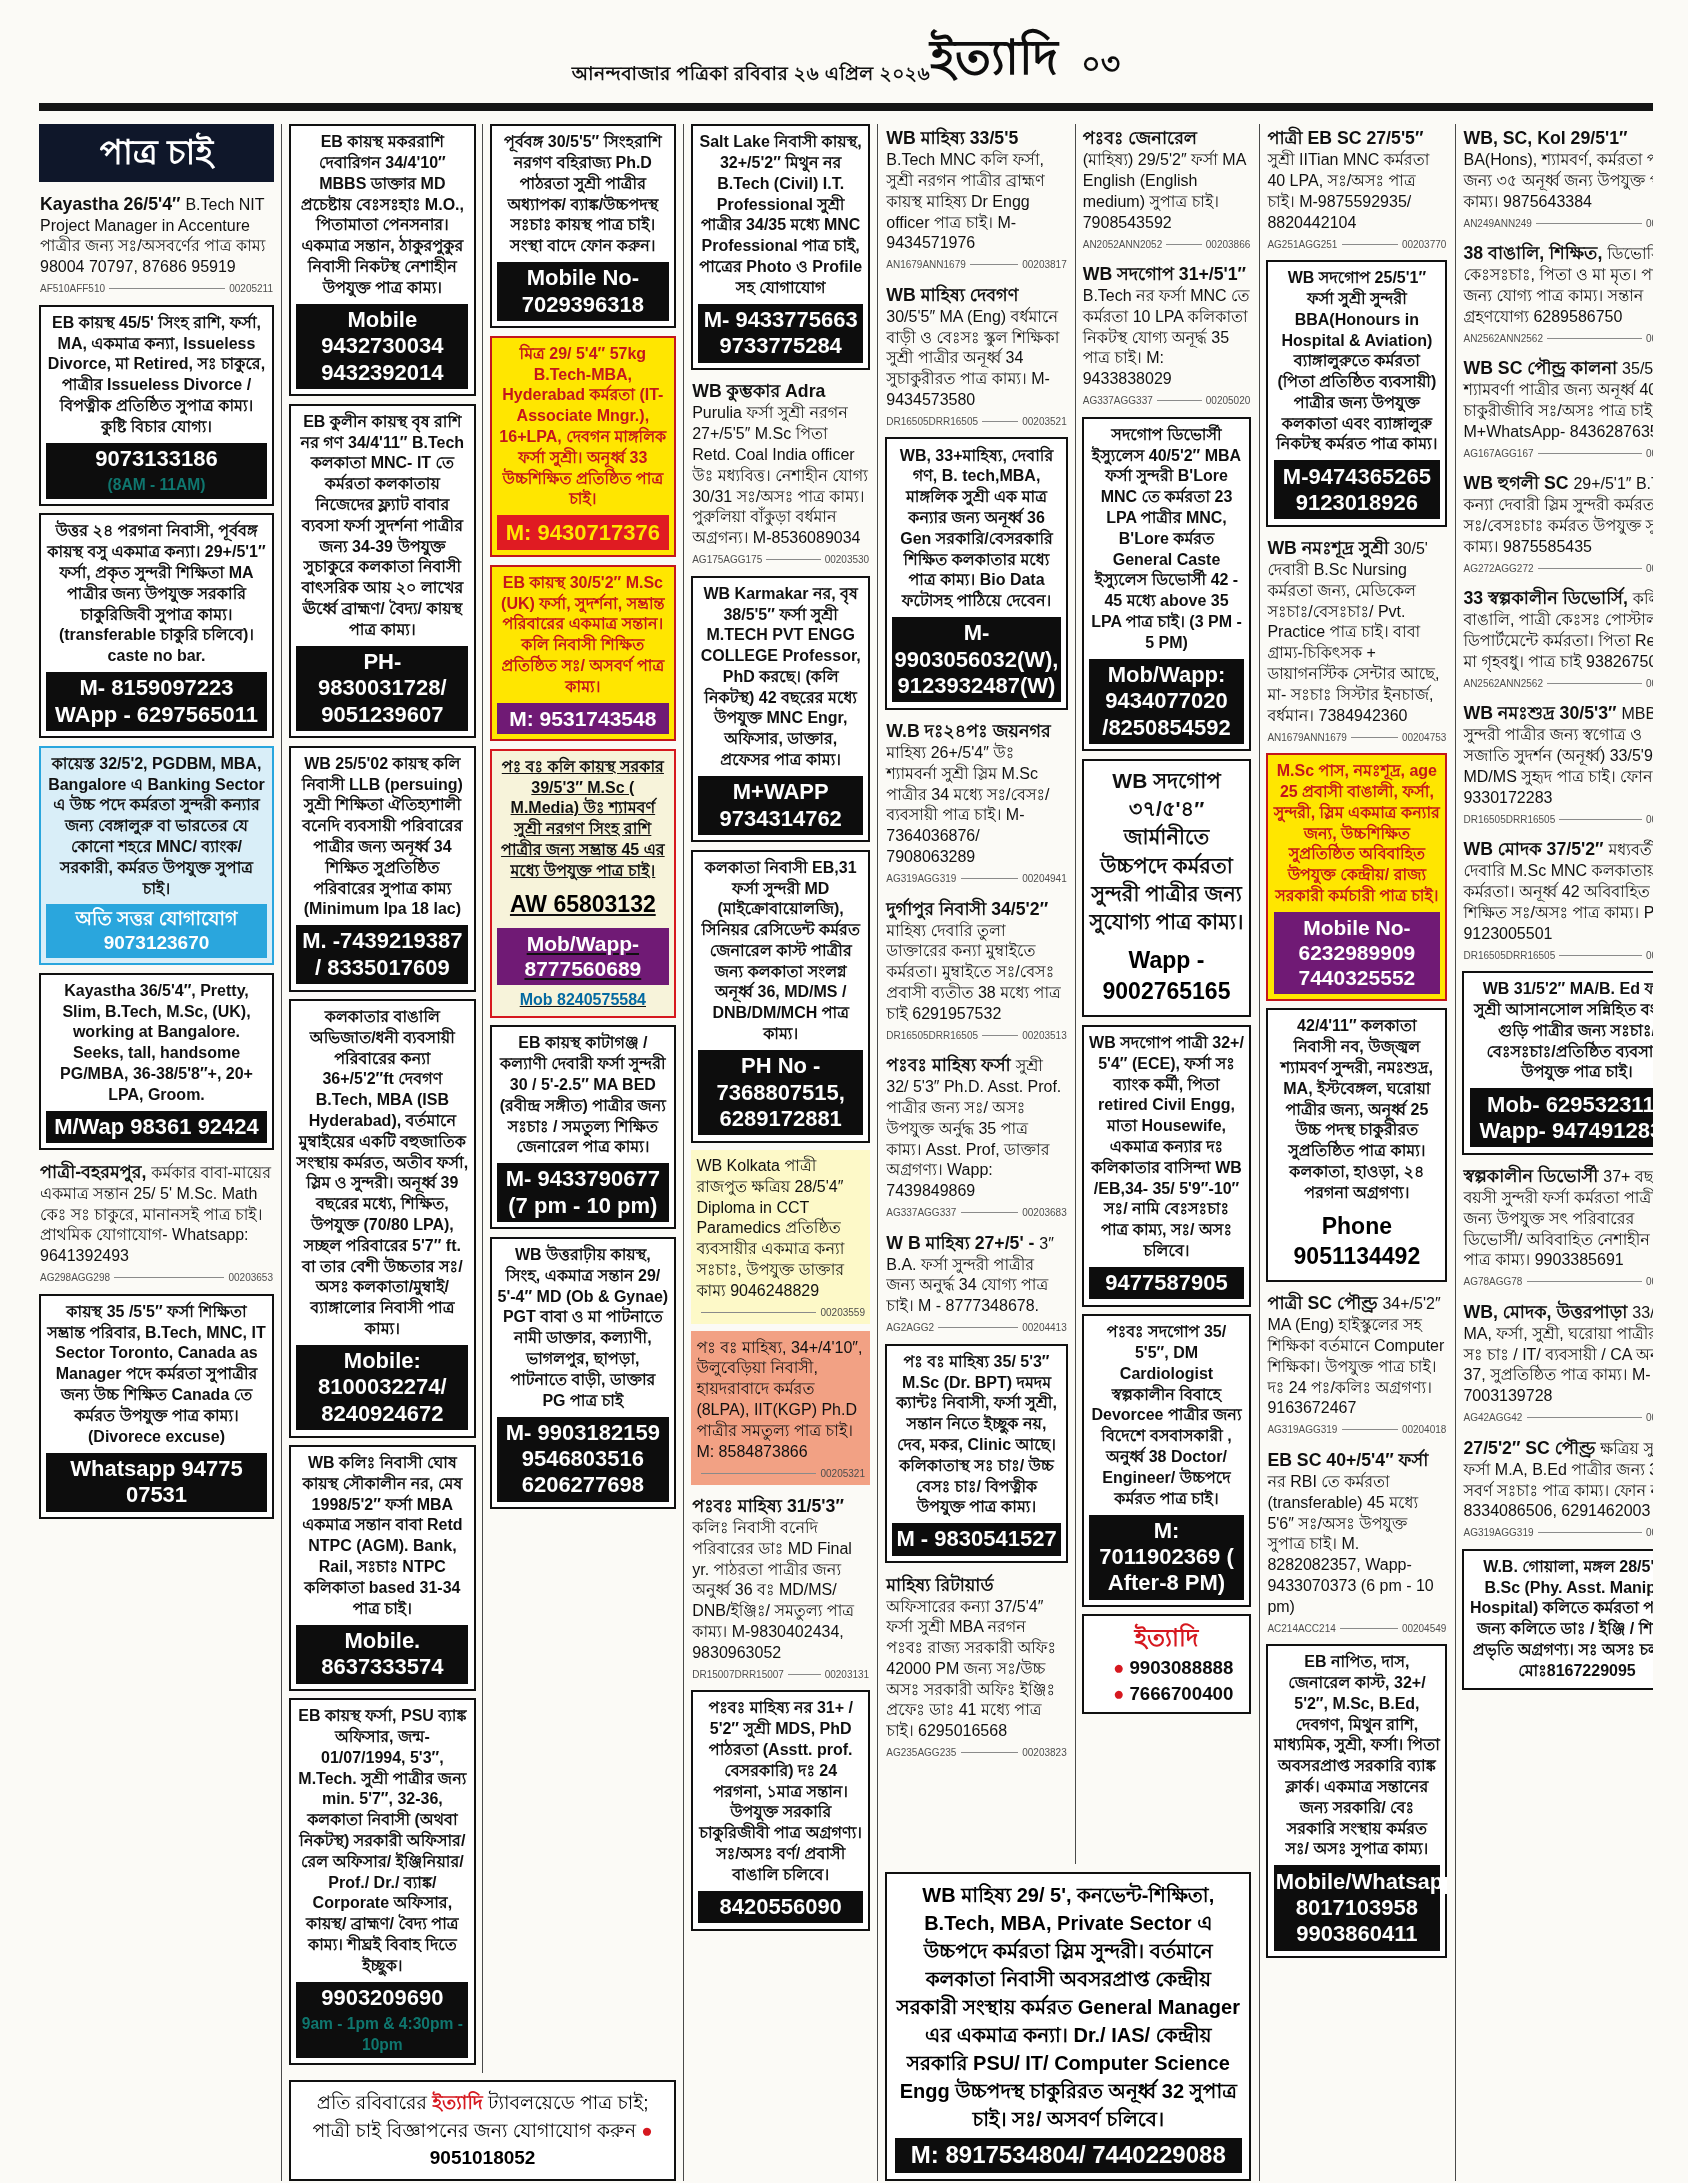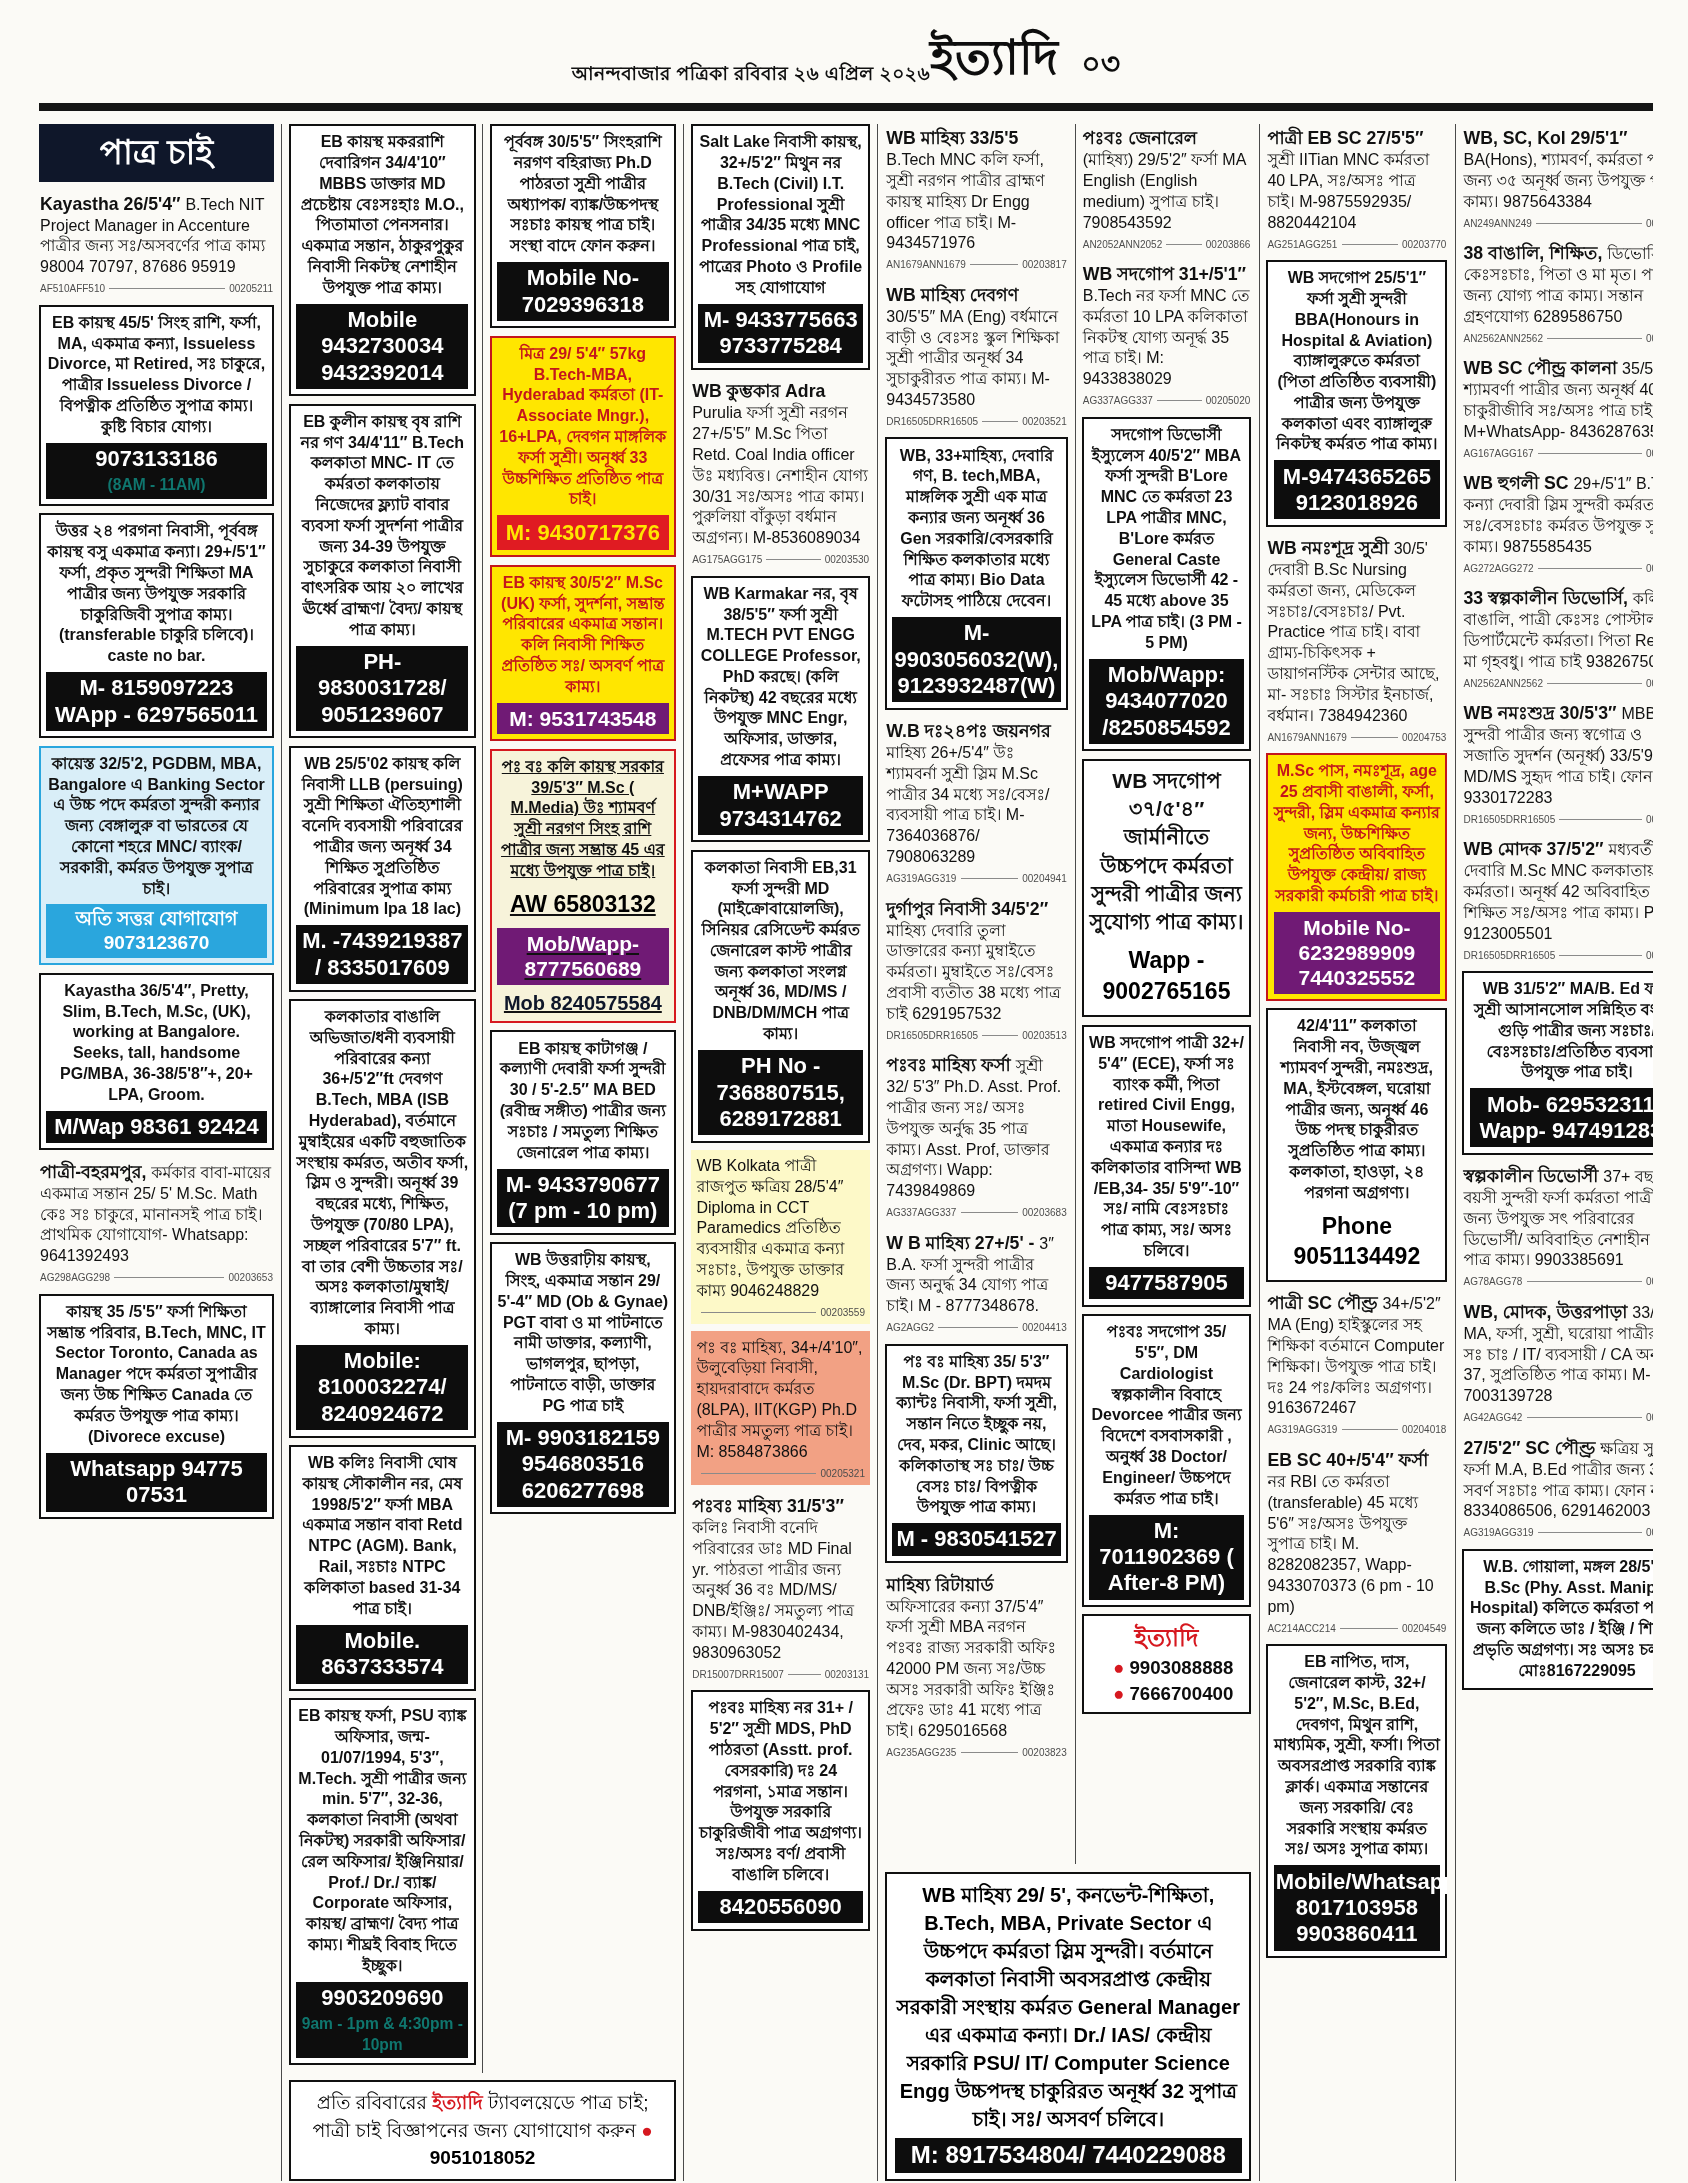--- a/index.html
+++ b/index.html
@@ -38,21 +38,21 @@
   .ad-title{color:#d6181f;font-weight:bold;font-size:24px;margin-bottom:3.1px;}
   .lead{font-weight:bold;font-size:17.7px;}
   .ad-body{margin:1px 0;}
   .ph{margin-top:5.2px;padding:3.1px 2.1px;text-align:center;font-weight:bold;}
   .ph.black{background:#0d0d0d;color:#fff;font-size:22px;line-height:1.2;}
   .ph.blacksub{background:#0d0d0d;color:#0f766e;font-size:15.6px;margin-top:0;padding-top:0;}
   .ph.big{color:#000;font-size:23px;background:transparent;}
   .ph.bluehead{background:#2aa6dd;color:#fff;font-size:19px;line-height:1.25;margin-top:5px;}
   .ph.red{background:#701a75;color:#fff;font-size:21px;line-height:1.2;}
   .ph.redyellow{background:#e01b22;color:#ffe600;font-size:22px;}
-  .ph.redtext{color:#0f172a;background:transparent;font-size:20px;padding:0;}
+  .ph.redtext{color:#0369a1;background:transparent;font-size:16px;padding:0;}
   .ph.bullet{background:transparent;color:#0d0d0d;text-align:left;font-size:18.7px;padding:0 0 0 24px;margin-top:2.1px;}
   .ph.bullet .dot{color:#d6181f;}
   .codes{display:flex;align-items:center;gap:4.2px;font-size:10px;color:#4d4d4d;margin-top:4.2px;font-weight:normal;}
   .codes .rulez{flex:1;border-bottom:1px solid #8a8a8a;height:0;}
   .footer-ad{margin-top:auto;border:2.1px solid #101010;background:#fff;font-size:19px;line-height:1.45;padding:7.3px 9.4px;text-align:center;}
   .footer-ad .red{color:#d6181f;font-weight:bold;}
   .footer-ad .bold{font-weight:bold;}
   .wide-ad{margin-top:auto;border:2.6px solid #101010;background:#fff;text-align:center;font-weight:bold;font-size:20px;line-height:1.4;padding:6.2px 7.3px;}
   .wide-ad .ph.black{font-size:24px;}
 </style>
@@ -358,21 +358,21 @@
             <span>AN1679ANN1679</span>
             <span class="rulez"></span>
             <span>00204753</span>
           </div>
         </div>
         <div class="ad yellowred">
           <div class="ad-body">M.Sc পাস, নমঃশূদ্র, age 25 প্রবাসী বাঙালী, ফর্সা, সুন্দরী, স্লিম একমাত্র কন্যার জন্য, উচ্চশিক্ষিত সুপ্রতিষ্ঠিত অবিবাহিত উপযুক্ত কেন্দ্রীয়/ রাজ্য সরকারী কর্মচারী পাত্র চাই।</div>
           <div class="ph red">Mobile No- 6232989909 7440325552</div>
         </div>
         <div class="ad box">
-          <div class="ad-body">42/4'11″ কলকাতা নিবাসী নব, উজ্জ্বল শ্যামবর্ণ সুন্দরী, নমঃশুদ্র, MA, ইস্টবেঙ্গল, ঘরোয়া পাত্রীর জন্য, অনূর্ধ্ব 46 উচ্চ পদস্থ চাকুরীরত সুপ্রতিষ্ঠিত পাত্র কাম্য। কলকাতা, হাওড়া, ২৪ পরগনা অগ্রগণ্য।</div>
+          <div class="ad-body">42/4'11″ কলকাতা নিবাসী নব, উজ্জ্বল শ্যামবর্ণ সুন্দরী, নমঃশুদ্র, MA, ইস্টবেঙ্গল, ঘরোয়া পাত্রীর জন্য, অনূর্ধ্ব 25 উচ্চ পদস্থ চাকুরীরত সুপ্রতিষ্ঠিত পাত্র কাম্য। কলকাতা, হাওড়া, ২৪ পরগনা অগ্রগণ্য।</div>
           <div class="ph big">Phone 9051134492</div>
         </div>
         <div class="ad plain">
           <div class="ad-body"><span class="lead">পাত্রী SC পৌণ্ড্র </span>34+/5'2″ MA (Eng) হাইস্কুলের সহ শিক্ষিকা বর্তমানে Computer শিক্ষিকা। উপযুক্ত পাত্র চাই। দঃ 24 পঃ/কলিঃ অগ্রগণ্য। 9163672467</div>
           <div class="codes">
             <span>AG319AGG319</span>
             <span class="rulez"></span>
             <span>00204018</span>
           </div>
         </div>

